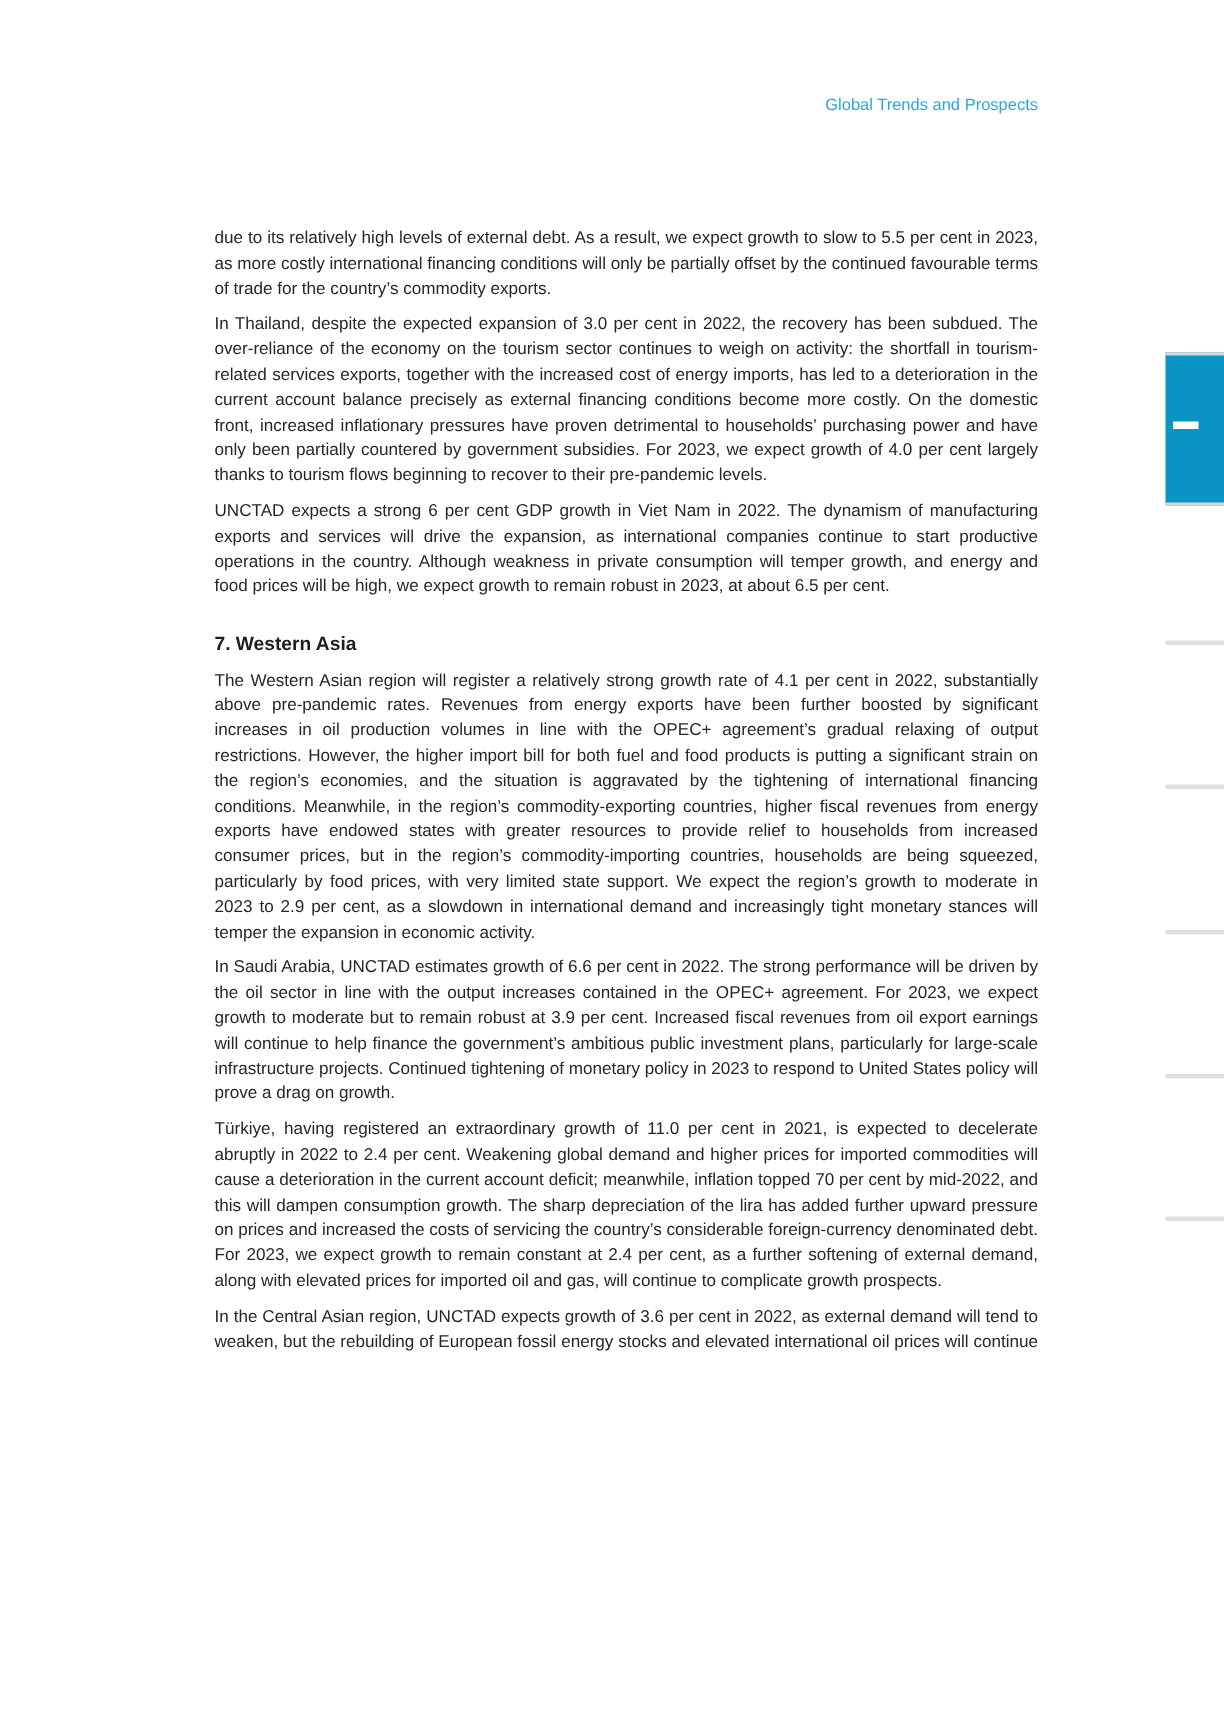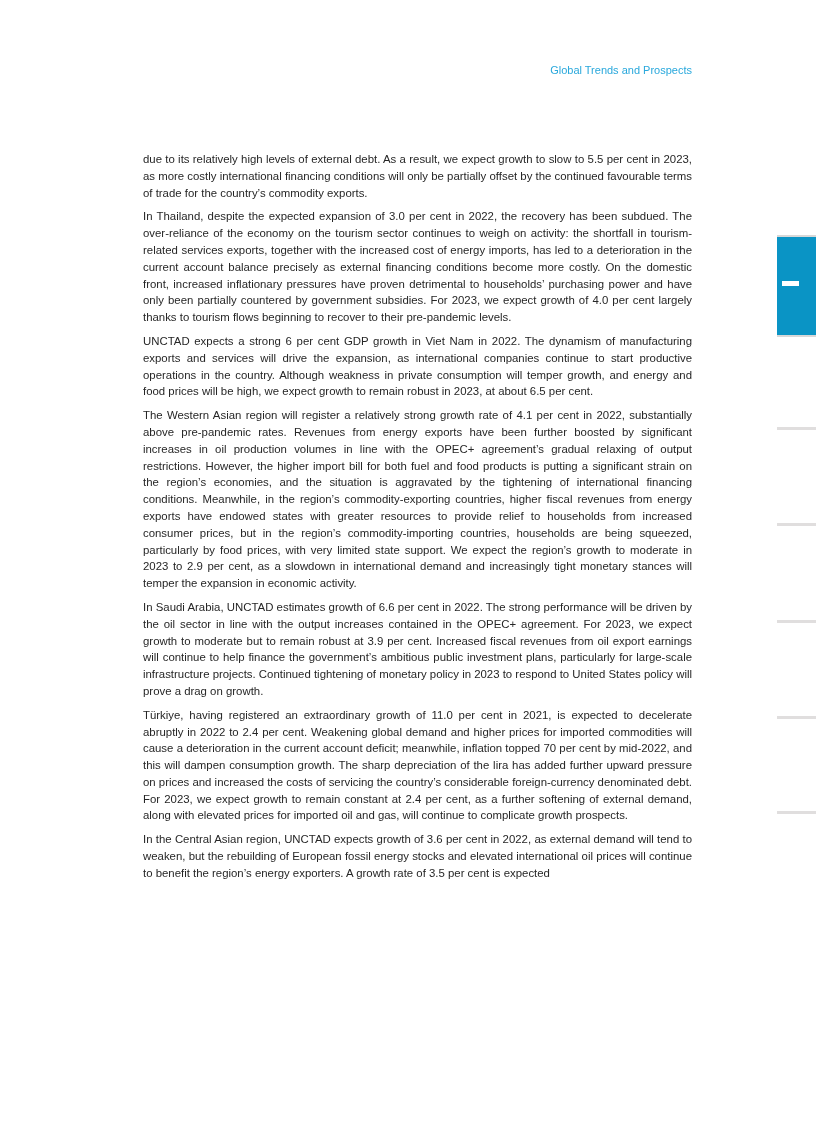--- a/index.html
+++ b/index.html
@@ -82,20 +82,21 @@
 
 <div class="page">
 
   <div class="running-header">Global Trends and Prospects</div>
 
   <div class="text-block">
     <p>due to its relatively high levels of external debt. As a result, we expect growth to slow to 5.5 per cent in 2023, as more costly international financing conditions will only be partially offset by the continued favourable terms of trade for the country’s commodity exports.</p>
     <p>In Thailand, despite the expected expansion of 3.0 per cent in 2022, the recovery has been subdued. The over-reliance of the economy on the tourism sector continues to weigh on activity: the shortfall in tourism-related services exports, together with the increased cost of energy imports, has led to a deterioration in the current account balance precisely as external financing conditions become more costly. On the domestic front, increased inflationary pressures have proven detrimental to households’ purchasing power and have only been partially countered by government subsidies. For 2023, we expect growth of 4.0 per cent largely thanks to tourism flows beginning to recover to their pre-pandemic levels.</p>
     <p>UNCTAD expects a strong 6 per cent GDP growth in Viet Nam in 2022. The dynamism of manufacturing exports and services will drive the expansion, as international companies continue to start productive operations in the country. Although weakness in private consumption will temper growth, and energy and food prices will be high, we expect growth to remain robust in 2023, at about 6.5 per cent.</p>
 
+    <h2>7. Western Asia</h2>
     <p>The Western Asian region will register a relatively strong growth rate of 4.1 per cent in 2022, substantially above pre-pandemic rates. Revenues from energy exports have been further boosted by significant increases in oil production volumes in line with the OPEC+ agreement’s gradual relaxing of output restrictions. However, the higher import bill for both fuel and food products is putting a significant strain on the region’s economies, and the situation is aggravated by the tightening of international financing conditions. Meanwhile, in the region’s commodity-exporting countries, higher fiscal revenues from energy exports have endowed states with greater resources to provide relief to households from increased consumer prices, but in the region’s commodity-importing countries, households are being squeezed, particularly by food prices, with very limited state support. We expect the region’s growth to moderate in 2023 to 2.9 per cent, as a slowdown in international demand and increasingly tight monetary stances will temper the expansion in economic activity.</p>
     <p>In Saudi Arabia, UNCTAD estimates growth of 6.6 per cent in 2022. The strong performance will be driven by the oil sector in line with the output increases contained in the OPEC+ agreement. For 2023, we expect growth to moderate but to remain robust at 3.9 per cent. Increased fiscal revenues from oil export earnings will continue to help finance the government’s ambitious public investment plans, particularly for large-scale infrastructure projects. Continued tightening of monetary policy in 2023 to respond to United States policy will prove a drag on growth.</p>
     <p>Türkiye, having registered an extraordinary growth of 11.0 per cent in 2021, is expected to decelerate abruptly in 2022 to 2.4 per cent. Weakening global demand and higher prices for imported commodities will cause a deterioration in the current account deficit; meanwhile, inflation topped 70 per cent by mid-2022, and this will dampen consumption growth. The sharp depreciation of the lira has added further upward pressure on prices and increased the costs of servicing the country’s considerable foreign-currency denominated debt. For 2023, we expect growth to remain constant at 2.4 per cent, as a further softening of external demand, along with elevated prices for imported oil and gas, will continue to complicate growth prospects.</p>
 
     <p>In the Central Asian region, UNCTAD expects growth of 3.6 per cent in 2022, as external demand will tend to weaken, but the rebuilding of European fossil energy stocks and elevated international oil prices will continue to benefit the region’s energy exporters. A growth rate of 3.5 per cent is expected</p>
   </div>
 
   <div class="edge-tab">
     <span class="edge-tab-dash"></span>
   </div>

